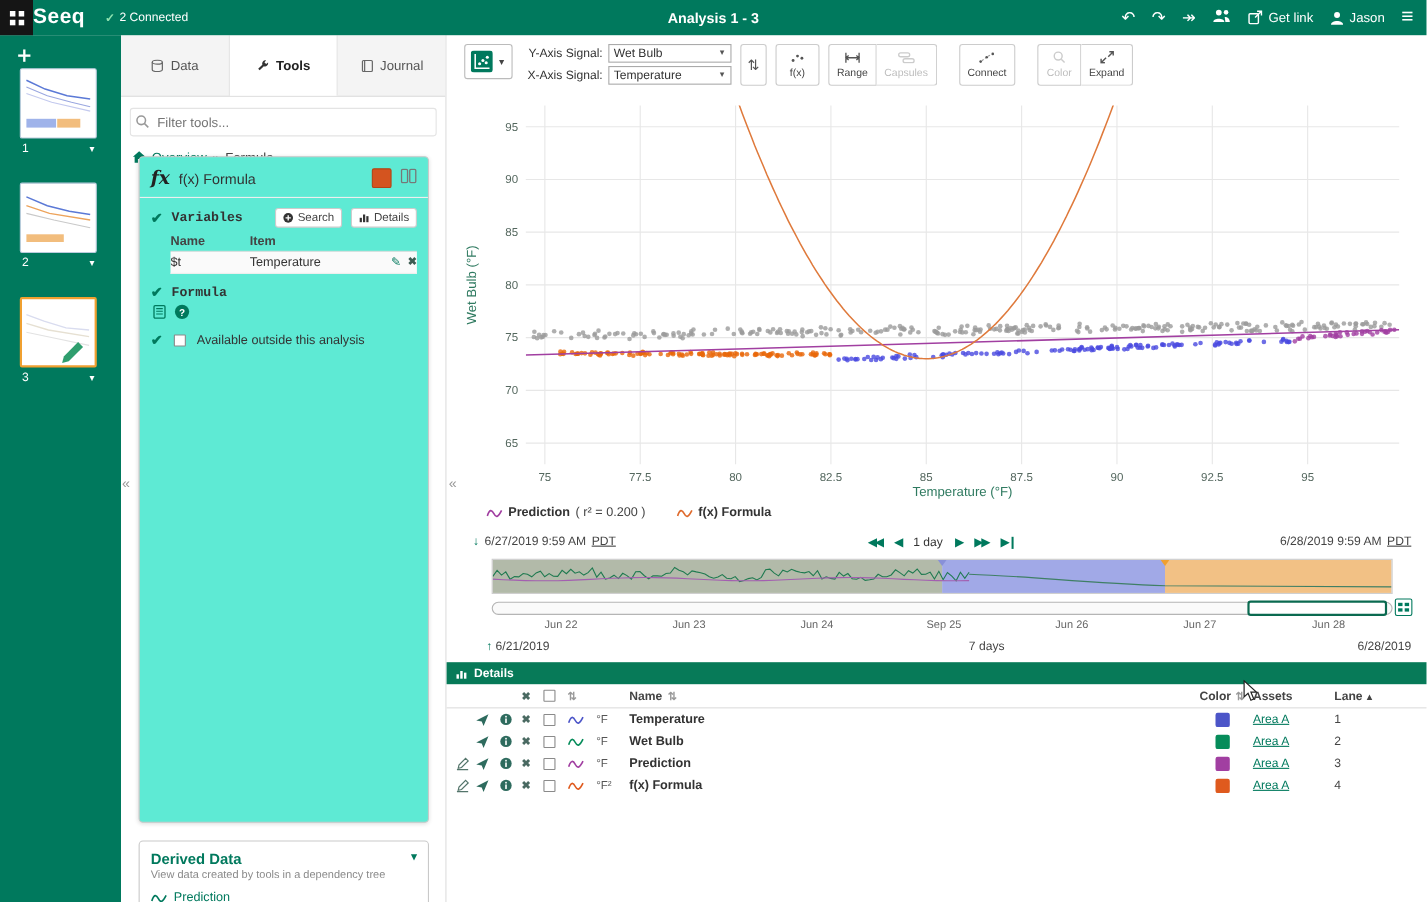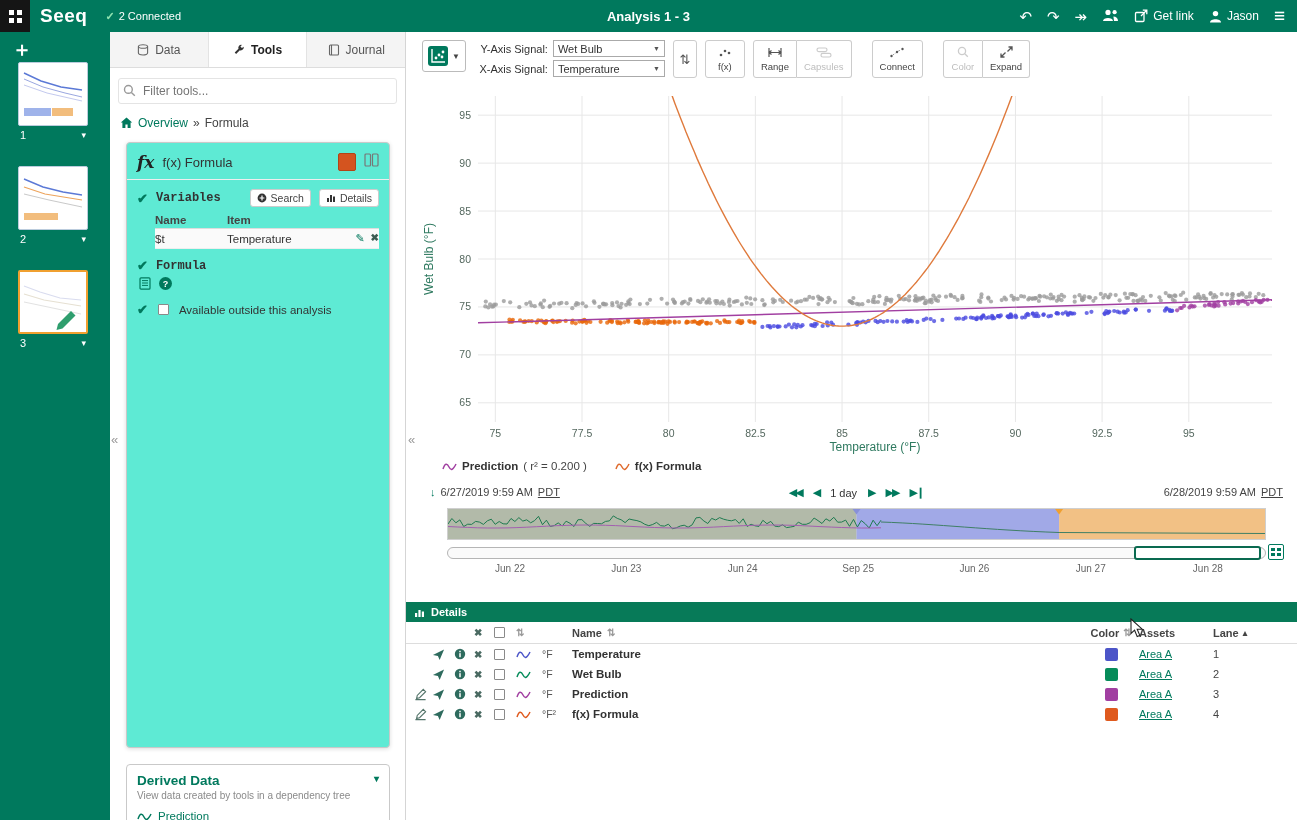--- a/index.html
+++ b/index.html
@@ -7,42 +7,42 @@
   body{ width:1297px; height:820px; overflow:hidden; position:relative;
         font-family:"Liberation Sans", sans-serif; background:#fff; color:#333; }
   a{ cursor:pointer; }
 
   
   .topbar{ position:absolute; left:0; top:0; width:1297px; height:32px; background:var(--green);
            display:flex; align-items:center; color:#fff; z-index:20; }
   .app-launcher{ width:30px; height:32px; background:#151515; display:flex; align-items:center; justify-content:center; cursor:pointer; }
   .grid-icon{ display:grid; grid-template-columns:repeat(2,5px); grid-gap:3px; }
   .grid-icon i{ width:5px; height:5px; background:#fff; display:block; }
-  .logo{ font-weight:bold; font-size:19px; margin-left:10px; letter-spacing:.5px; cursor:pointer; }
+  .logo{ font-weight:bold; font-size:19px; letter-spacing:.5px; cursor:pointer; }
   .conn{ margin-left:18px; font-size:11px; display:flex; align-items:center; gap:4px; }
   .conn .ck{ color:#8fe3b0; font-weight:bold; }
   .tb-title{ position:absolute; left:0; right:0; text-align:center; font-weight:bold; font-size:13px; pointer-events:none; }
   .tb-right{ margin-left:auto; display:flex; align-items:center; gap:15px; padding-right:12px; font-size:12px; z-index:2; }
   .tb-ic{ font-size:15px; cursor:pointer; line-height:1; }
   .tb-group{ display:flex; align-items:center; gap:5px; cursor:pointer; }
   .hamburger{ font-size:19px; cursor:pointer; }
 
   
   .ws-bar{ position:absolute; left:0; top:32px; width:110px; bottom:0; background:var(--green); }
   .ws-add{ position:absolute; left:12px; top:4px; color:#fff; font-size:20px; font-weight:bold; cursor:pointer; }
   .ws-item{ position:absolute; left:18px; width:70px; cursor:pointer; }
   .ws-card{ width:70px; height:64px; background:#fff; border:1px solid #bcd; border-radius:2px; overflow:hidden; }
   .ws-item.selected .ws-card{ border:2px solid #f0a030; }
   .ws-row{ display:flex; justify-content:space-between; align-items:center; color:#fff; font-size:11px; margin-top:3px; padding:0 2px; }
   .ws-chev{ font-size:9px; cursor:pointer; }
 
   
   .tools{ position:absolute; left:110px; top:32px; width:296px; bottom:0; background:#fff;
           border-right:1px solid #d5d5d5; overflow:hidden; }
-  .tab-strip{ height:36px; background:#f4f4f4; border-bottom:1px solid #ddd; display:flex; }
+  .tab-strip{ height:56px; background:#f4f4f4; border-bottom:1px solid #ddd; display:flex; }
   .tab{ flex:1; display:flex; align-items:center; justify-content:center; gap:6px; font-size:12px;
         color:#555; border-right:1px solid #e3e3e3; cursor:pointer; }
   .tab:last-child{ border-right:none; }
   .tab.active{ background:#fff; color:#222; font-weight:bold; }
   .filter-row{ margin:10px 8px 0; position:relative; }
   .filter-row svg{ position:absolute; left:5px; top:6px; }
   .filter-input{ width:100%; height:26px; border:1px solid #e4e4e4; border-radius:3px; padding-left:24px;
                  font-size:12px; color:#333; outline:none; font-family:"Liberation Sans",sans-serif; }
   .crumb{ margin:12px 10px 0; font-size:12px; color:#444; display:flex; gap:5px; align-items:center; }
   .crumb a{ color:var(--green); text-decoration:none; }
@@ -1157,20 +1157,28 @@
   <div class="date-ticks">
       <span style="left:7.7%">Jun 22</span>
       <span style="left:21.9%">Jun 23</span>
       <span style="left:36.1%">Jun 24</span>
       <span style="left:50.2%">Sep 25</span>
       <span style="left:64.4%">Jun 26</span>
       <span style="left:78.6%">Jun 27</span>
       <span style="left:92.9%">Jun 28</span>
     </div>
 
+  <div class="invest-row">
+    <span>
+      <span class="garrow">↑</span>
+      <span>6/21/2019</span>
+    </span>
+    <span class="invest-center">7 days</span>
+    <span class="invest-right">6/28/2019</span>
+  </div>
 
   <div class="details-bar">
     <svg width="11" height="11" viewBox="0 0 11 11">
         <rect x="1" y="6" width="2.2" height="4" fill="#fff"></rect>
         <rect x="4.4" y="3" width="2.2" height="7" fill="#fff"></rect>
         <rect x="7.8" y="4.5" width="2.2" height="5.5" fill="#fff"></rect>
       </svg>
     <span>Details</span>
   </div>
 

